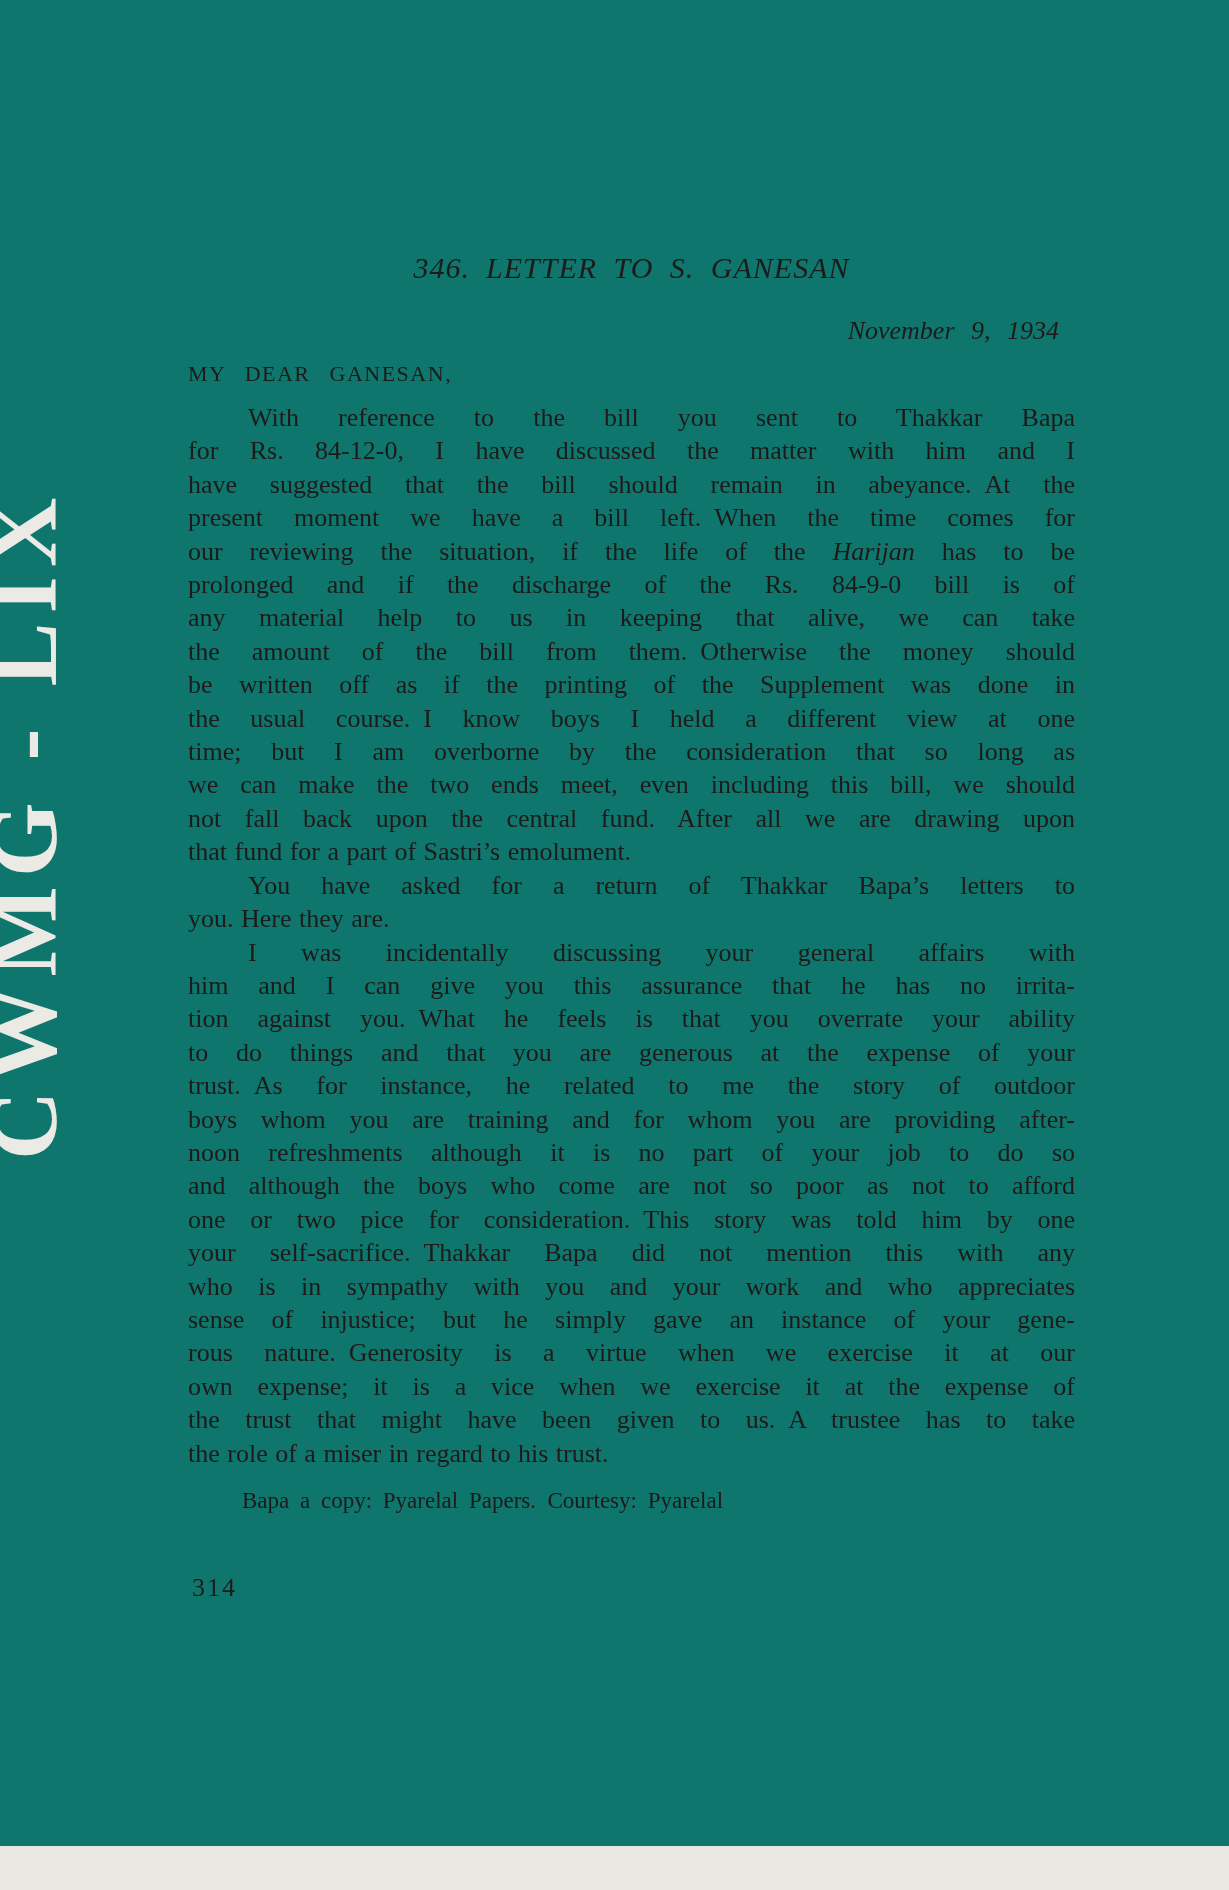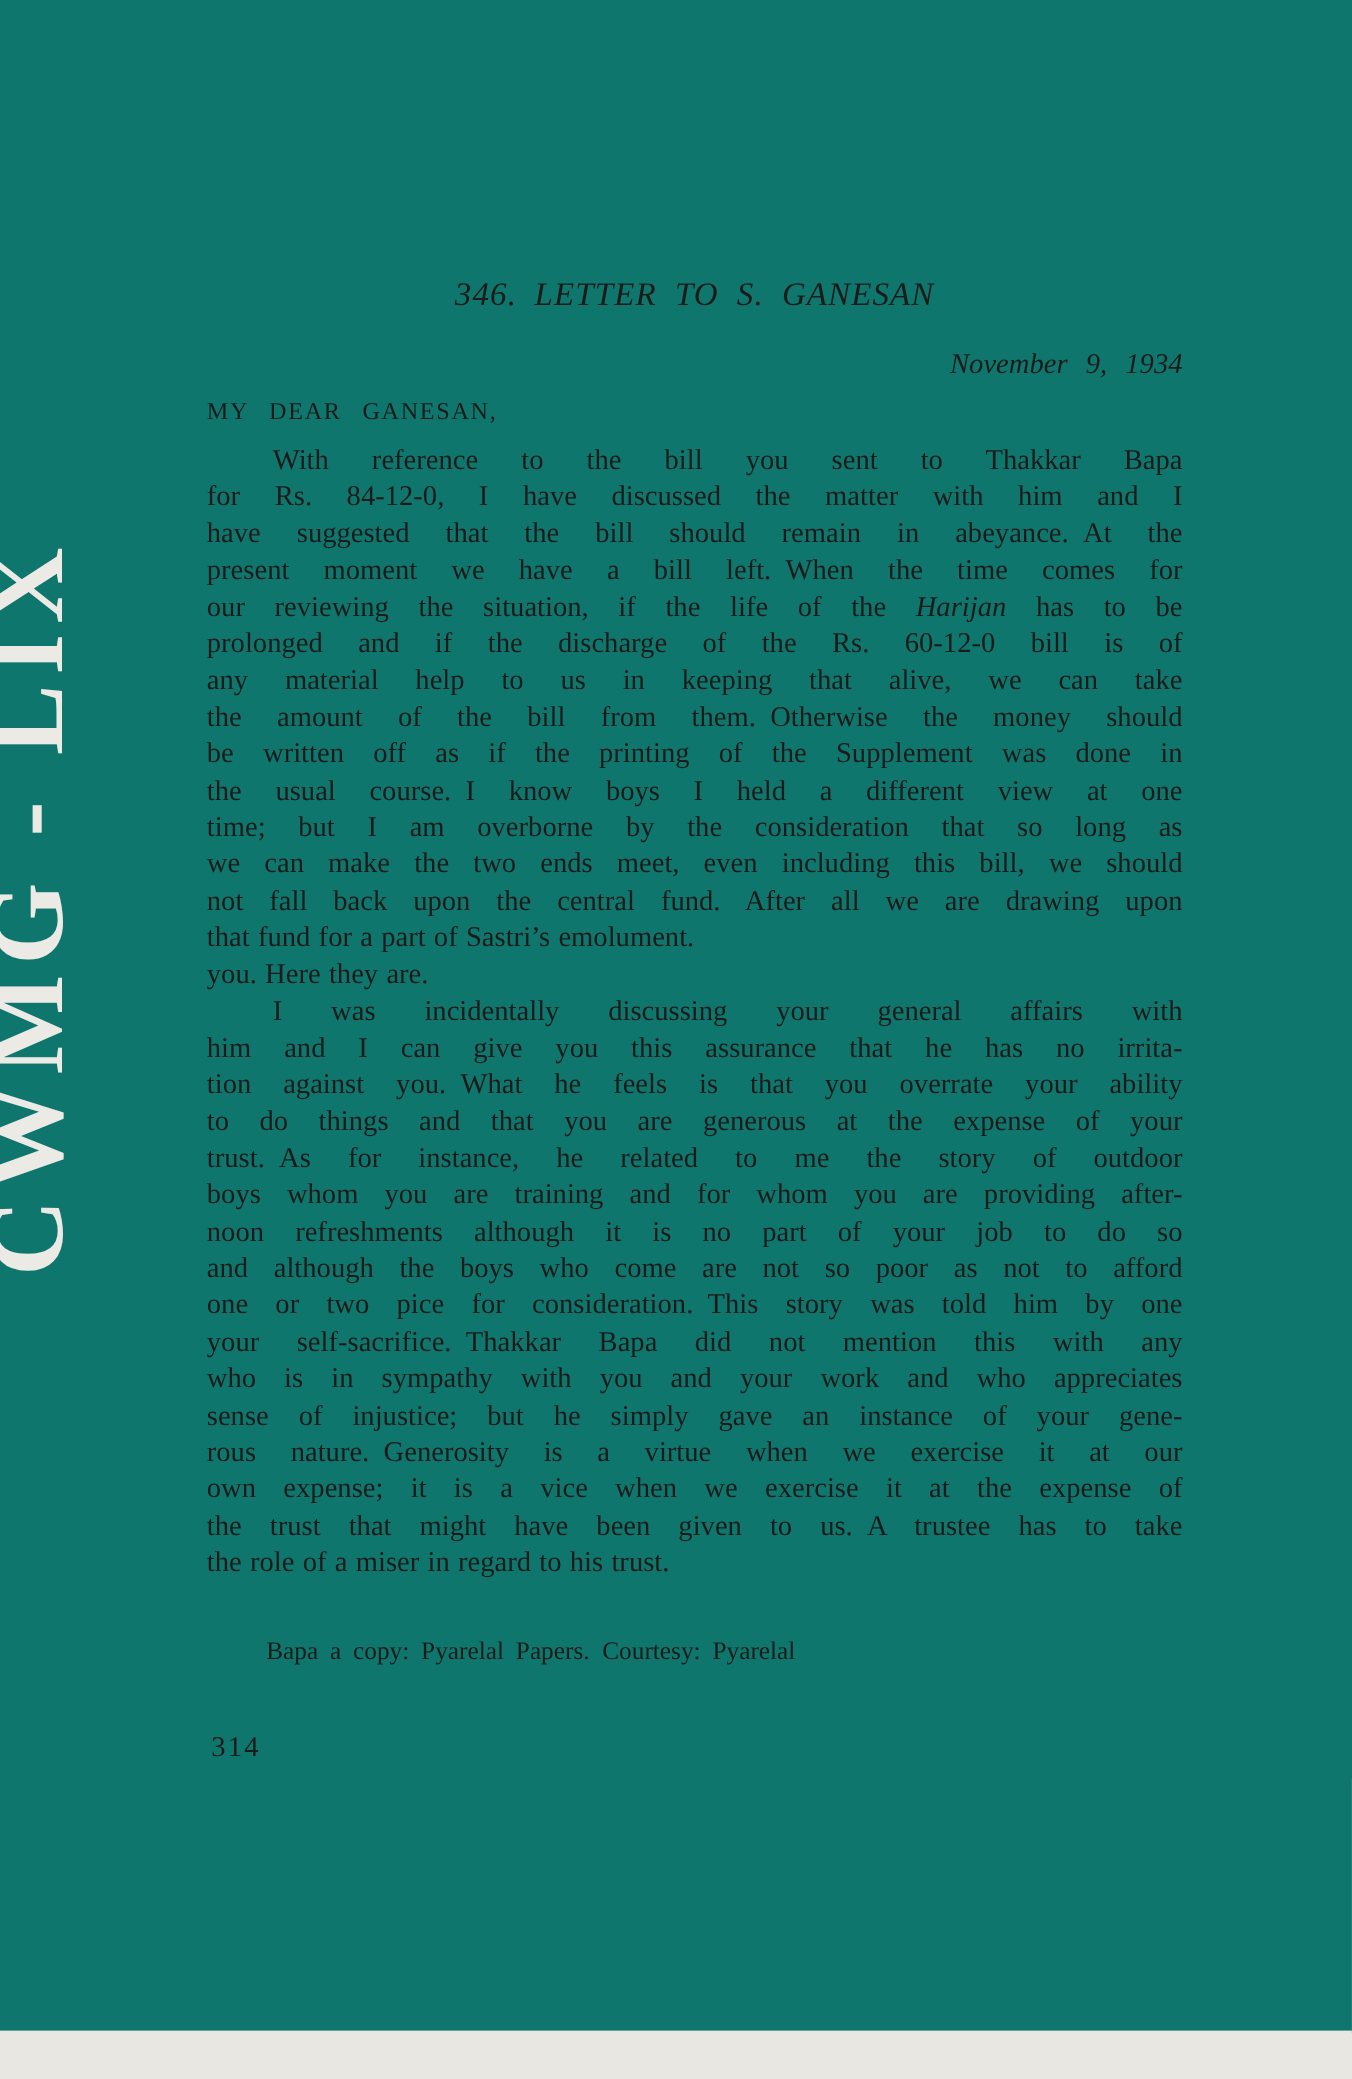--- a/index.html
+++ b/index.html
@@ -19,21 +19,21 @@
     transform:rotate(-90deg);transform-origin:0 100%;
     font-size:96px;line-height:112px;letter-spacing:9px;
     color:#ebeae5;font-weight:bold;
   }
   .title{
     position:absolute;left:188px;top:251px;width:887px;
     text-align:center;font-style:italic;font-size:30px;line-height:34px;
     word-spacing:8px;letter-spacing:1px;white-space:nowrap;
   }
   .dateline{
-    position:absolute;left:188px;top:316px;width:887px;
+    position:absolute;left:172px;top:316px;width:887px;
     text-align:right;font-style:italic;font-size:26px;line-height:30px;
     word-spacing:10px;
   }
   .salutation{
     position:absolute;left:188px;top:361px;
     font-size:22px;line-height:26px;letter-spacing:1.5px;word-spacing:12px;
   }
   .letter{
     position:absolute;left:188px;top:401px;width:887px;
     font-size:26px;line-height:33.4px;
@@ -70,32 +70,33 @@
   <div class="salutation">MY DEAR GANESAN,</div>
 
   <div class="letter">
 
     <div class="para">
       <div class="line first">With reference to the bill you sent to Thakkar Bapa</div>
       <div class="line">for Rs. 84-12-0, I have discussed the matter with him and I</div>
       <div class="line">have suggested that the bill should remain in abeyance. At the</div>
       <div class="line">present moment we have a bill left. When the time comes for</div>
       <div class="line"><span>our reviewing the situation, if the life of the </span><span class="it">Harijan</span><span> has to be</span></div>
-      <div class="line">prolonged and if the discharge of the Rs. 60-12-0 bill is of</div>
+      <div class="line">prolonged and if the discharge of the Rs. 84-9-0 bill is of</div>
       <div class="line">any material help to us in keeping that alive, we can take</div>
       <div class="line">the amount of the bill from them. Otherwise the money should</div>
       <div class="line">be written off as if the printing of the Supplement was done in</div>
       <div class="line">the usual course. I know boys I held a different view at one</div>
       <div class="line">time; but I am overborne by the consideration that so long as</div>
       <div class="line">we can make the two ends meet, even including this bill, we should</div>
       <div class="line">not fall back upon the central fund. After all we are drawing upon</div>
       <div class="line end">that fund for a part of Sastri’s emolument.</div>
     </div>
 
     <div class="para">
+      <div class="line first">You have asked for a return of Thakkar Bapa’s letters to</div>
       <div class="line end">you. Here they are.</div>
     </div>
 
     <div class="para">
       <div class="line first">I was incidentally discussing your general affairs with</div>
       <div class="line">him and I can give you this assurance that he has no irrita-</div>
       <div class="line">tion against you. What he feels is that you overrate your ability</div>
       <div class="line">to do things and that you are generous at the expense of your</div>
       <div class="line">trust. As for instance, he related to me the story of outdoor</div>
       <div class="line">boys whom you are training and for whom you are providing after-</div>

